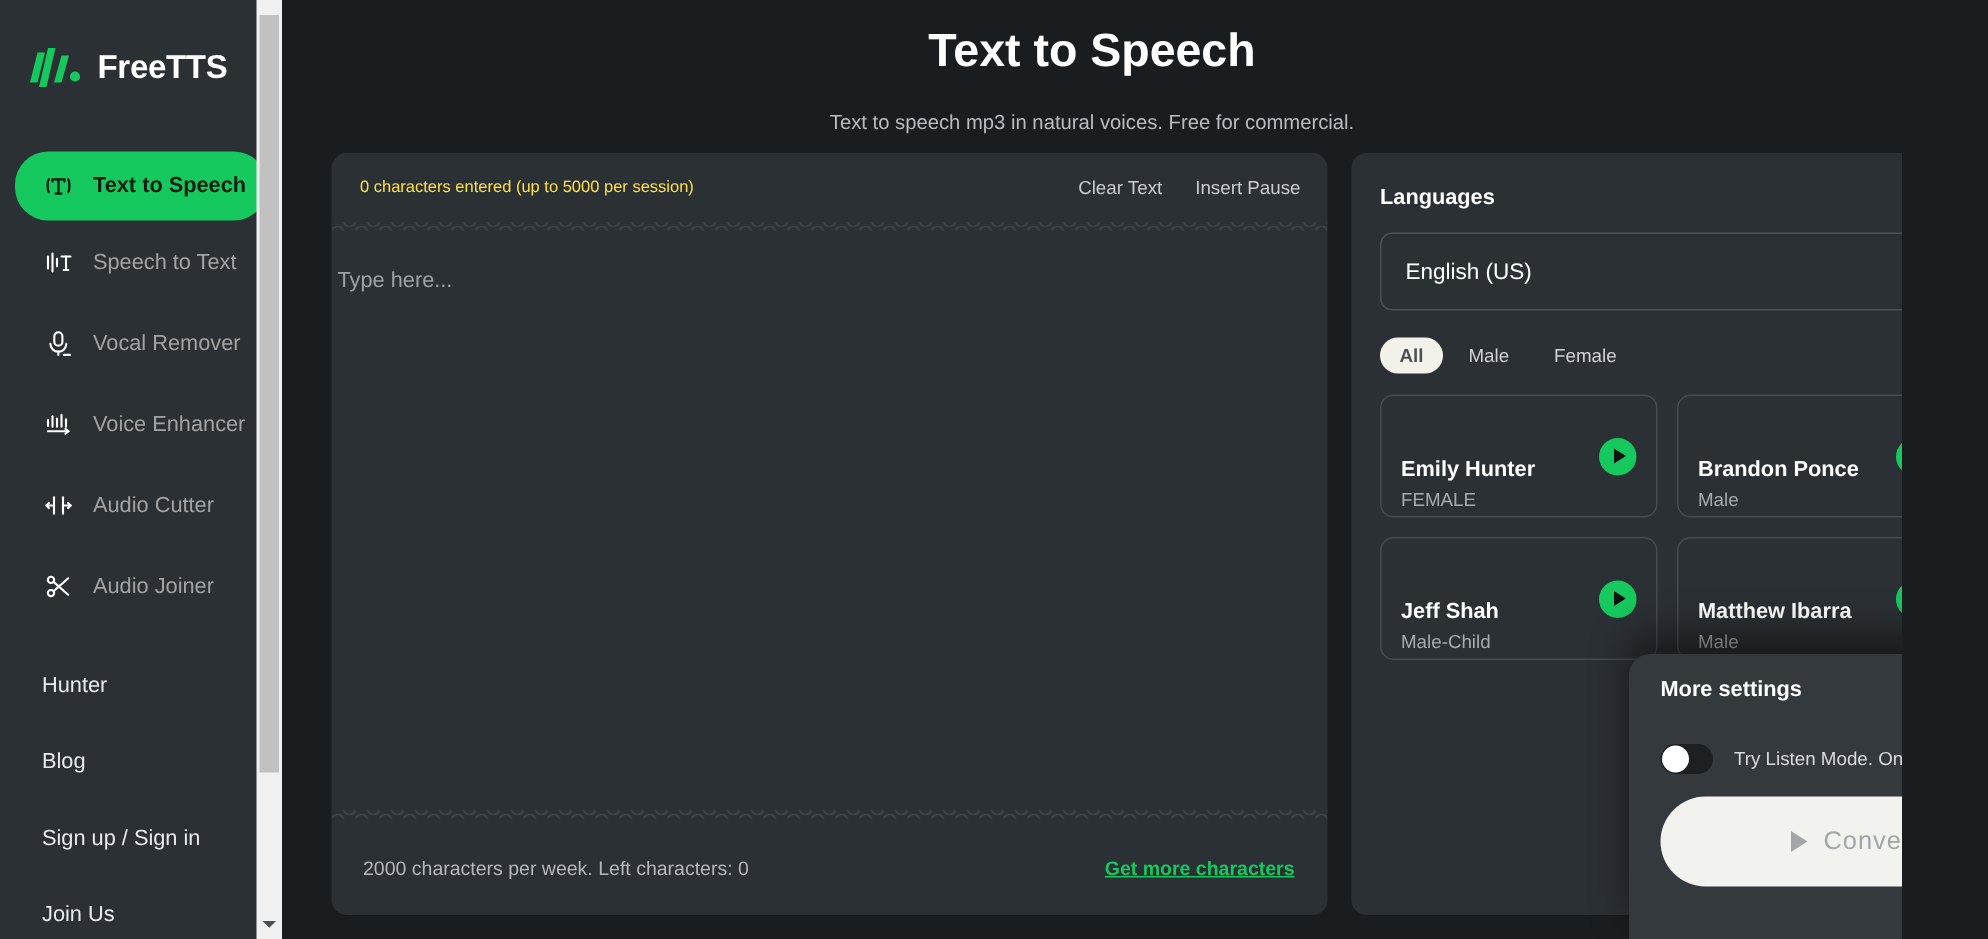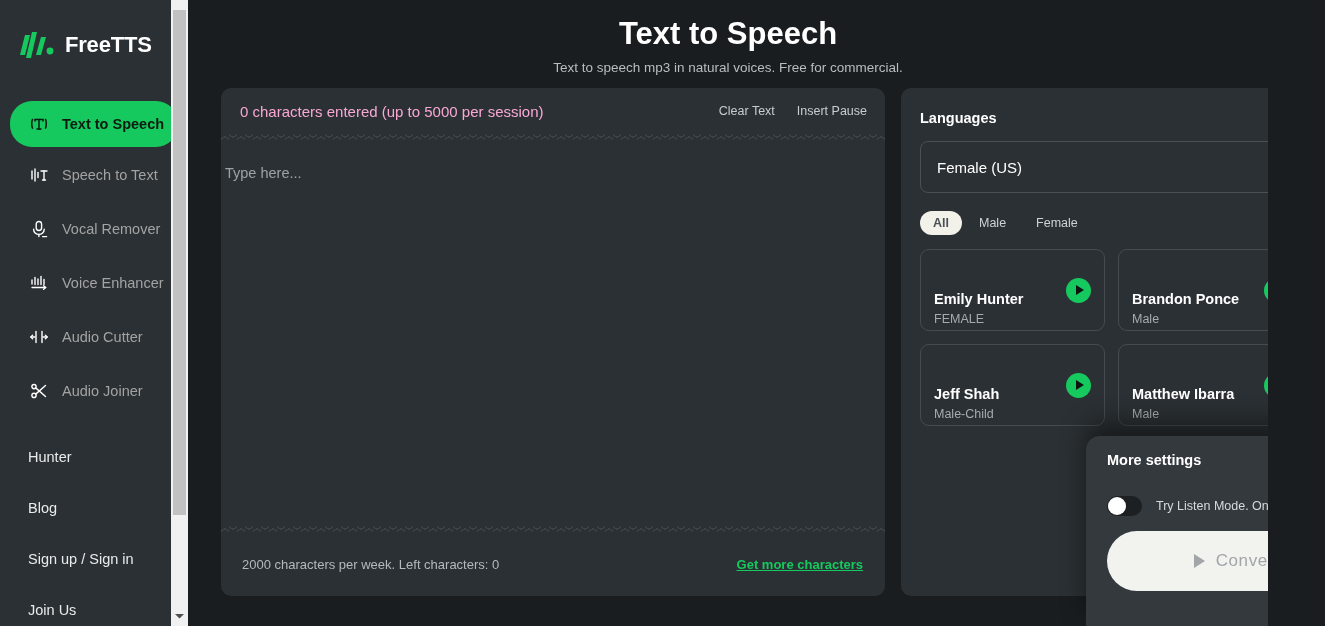--- a/index.html
+++ b/index.html
@@ -39,32 +39,32 @@
   
   .sb-scroll { position: absolute; right: 0; top: 0; width: 17px; height: 626px; background: #f1f1f1; }
   .sb-thumb { position: absolute; left: 2px; top: 10px; width: 13px; height: 505px; background: #c1c1c1; border-radius: 0; }
   .sb-arrow { position: absolute; left: 0; bottom: 2px; width: 17px; height: 16px; display: flex; align-items: center; justify-content: center; }
   .sb-arrow svg { display: block; }
 
   
   .main { flex: 1 1 auto; height: 626px; position: relative; background: #191d1f; overflow: hidden; }
   .page-head { text-align: center; padding-top: 14px; }
   .page-title { color: #ffffff; font-size: 31px; font-weight: bold; line-height: 40px; }
-  .page-sub { color: #b9bcc0; font-size: 13.5px; margin-top: 6px; }
+  .page-sub { color: #b9bcc0; font-size: 13.5px; margin-top: 20px; }
 
   .columns { display: flex; gap: 16px; padding: 13px 16px 0 33px; }
 
   
   .editor {
     flex: 0 0 664px; width: 664px; height: 508px;
     background: #2b3034; border-radius: 10px; position: relative; overflow: hidden;
     display: flex; flex-direction: column;
   }
   .editor-top { display: flex; align-items: center; height: 46px; padding: 0 18px 0 19px; }
-  .char-count { color: #f9a8d4; font-size: 15px; flex: 1 1 auto; }
+  .char-count { color: #fde047; font-size: 11px; flex: 1 1 auto; }
   .editor-act { color: #c9ccd0; font-size: 12.5px; margin-left: 22px; cursor: pointer; }
   .wavy { height: 6px; width: 100%; flex: 0 0 6px;
     background-image:
       radial-gradient(circle at 4px 7px, transparent 3.4px, #3c4348 3.5px, #3c4348 4.6px, transparent 4.7px),
       radial-gradient(circle at 12px -1px, transparent 3.4px, #3c4348 3.5px, #3c4348 4.6px, transparent 4.7px);
     background-size: 16px 6px; background-repeat: repeat-x; }
   .editor-body { flex: 1 1 auto; padding: 25px 20px 0 4px; }
   .ta-placeholder { color: #9da2a7; font-size: 14.5px; }
   .editor-bottom { display: flex; align-items: center; height: 64px; padding: 0 22px 0 21px; }
   .limit-text { color: #b5b9bd; font-size: 13px; flex: 1 1 auto; }
@@ -276,21 +276,21 @@
           <span class="limit-text">2000 characters per week. Left characters: 0</span>
           <span class="get-more">Get more characters</span>
         </div>
       </div>
 
       <div class="settings">
 
         <div class="lang-block">
           <div class="sec-label">Languages</div>
           <div class="lang-select">
-            <span class="lang-value">Female (US)</span>
+            <span class="lang-value">English (US)</span>
             <span class="chev">
               <svg width="14" height="14" viewBox="0 0 14 14" fill="none" stroke="#c8ccd0" stroke-width="1.6" stroke-linecap="round">
                   <path d="M3 5.5 L7 9.5 L11 5.5"></path>
                 </svg>
             </span>
           </div>
         </div>
 
         <div class="voices-row">
           <span class="seg">

